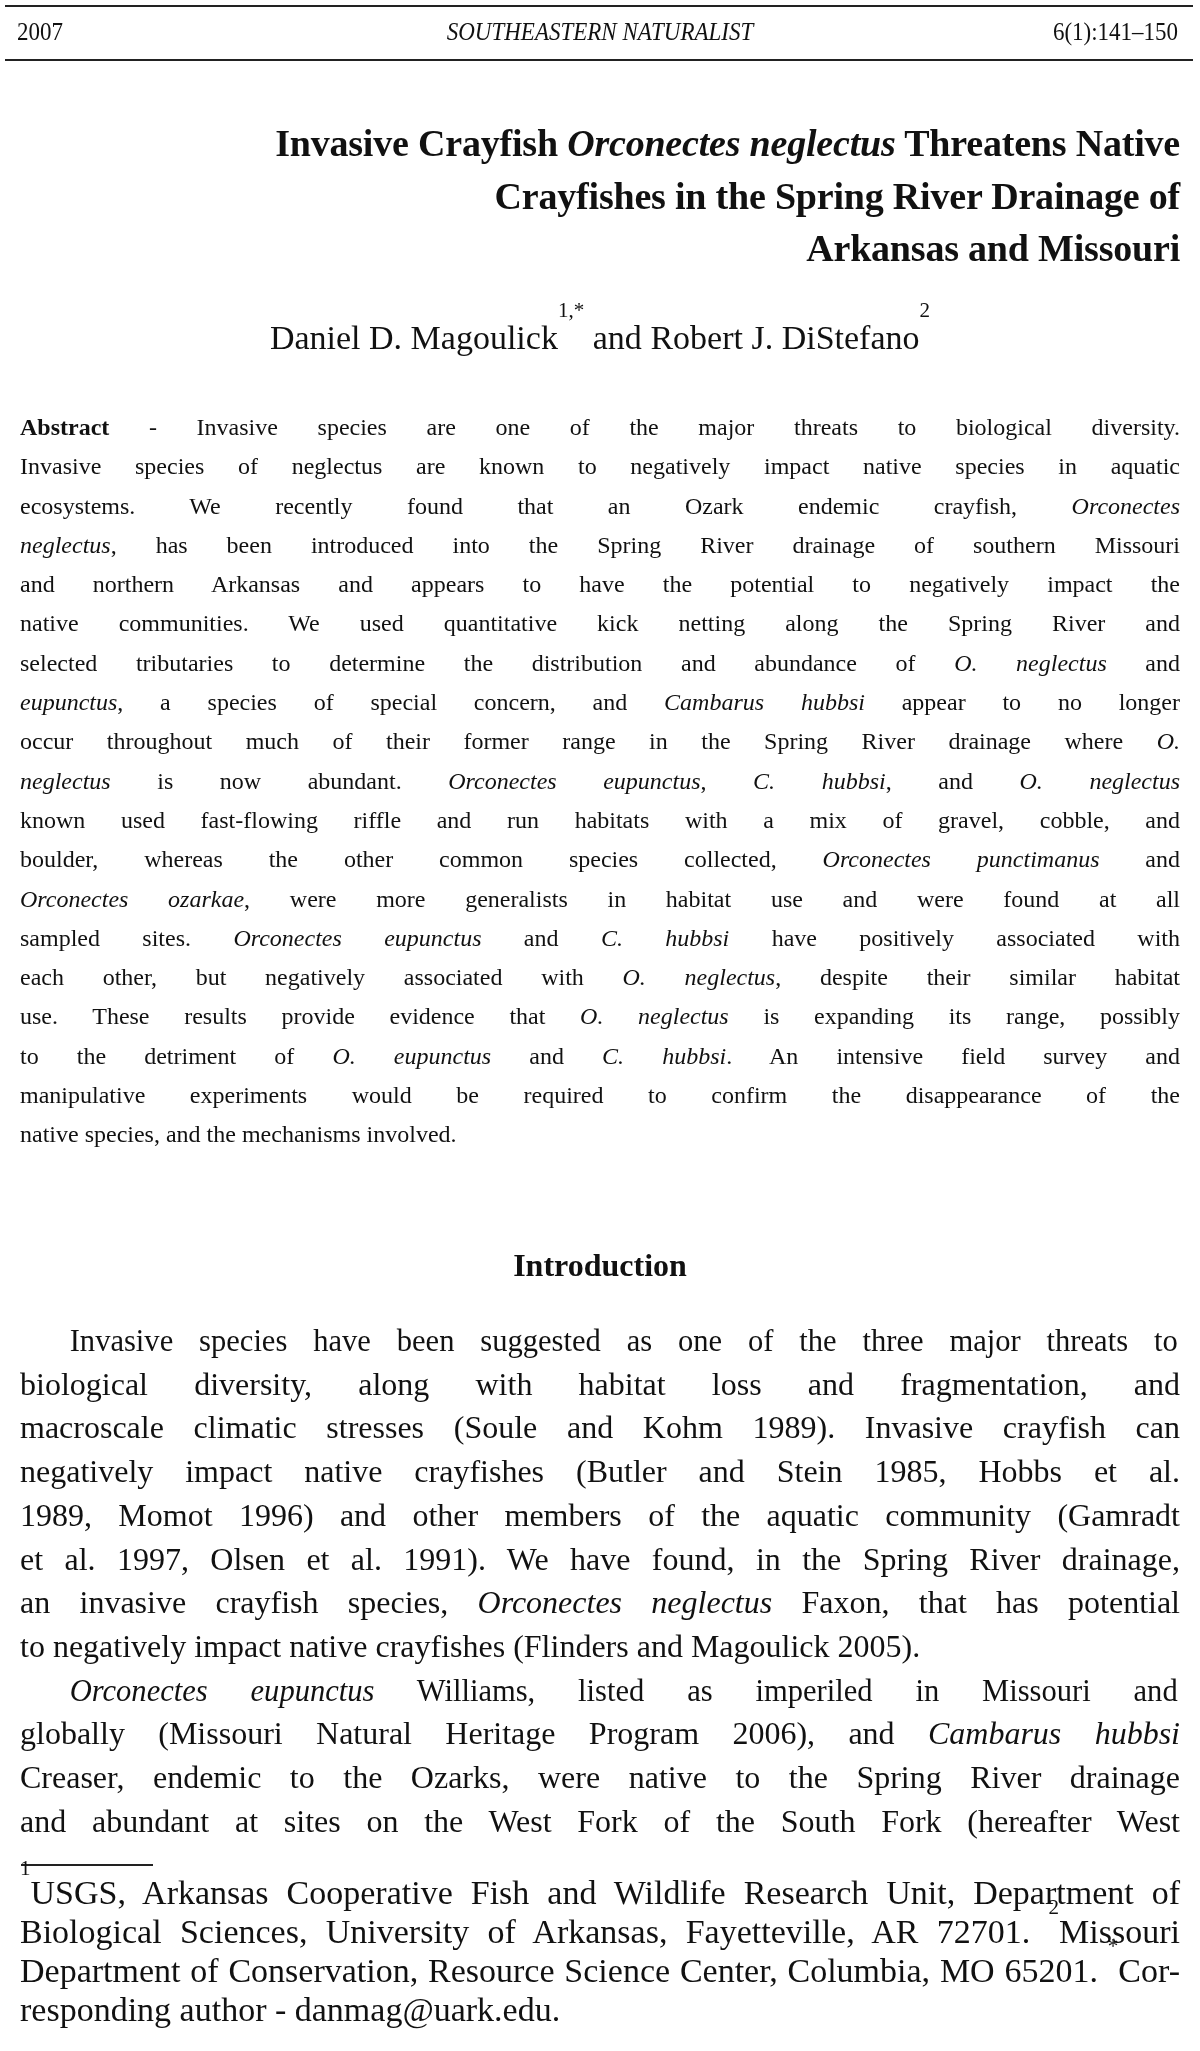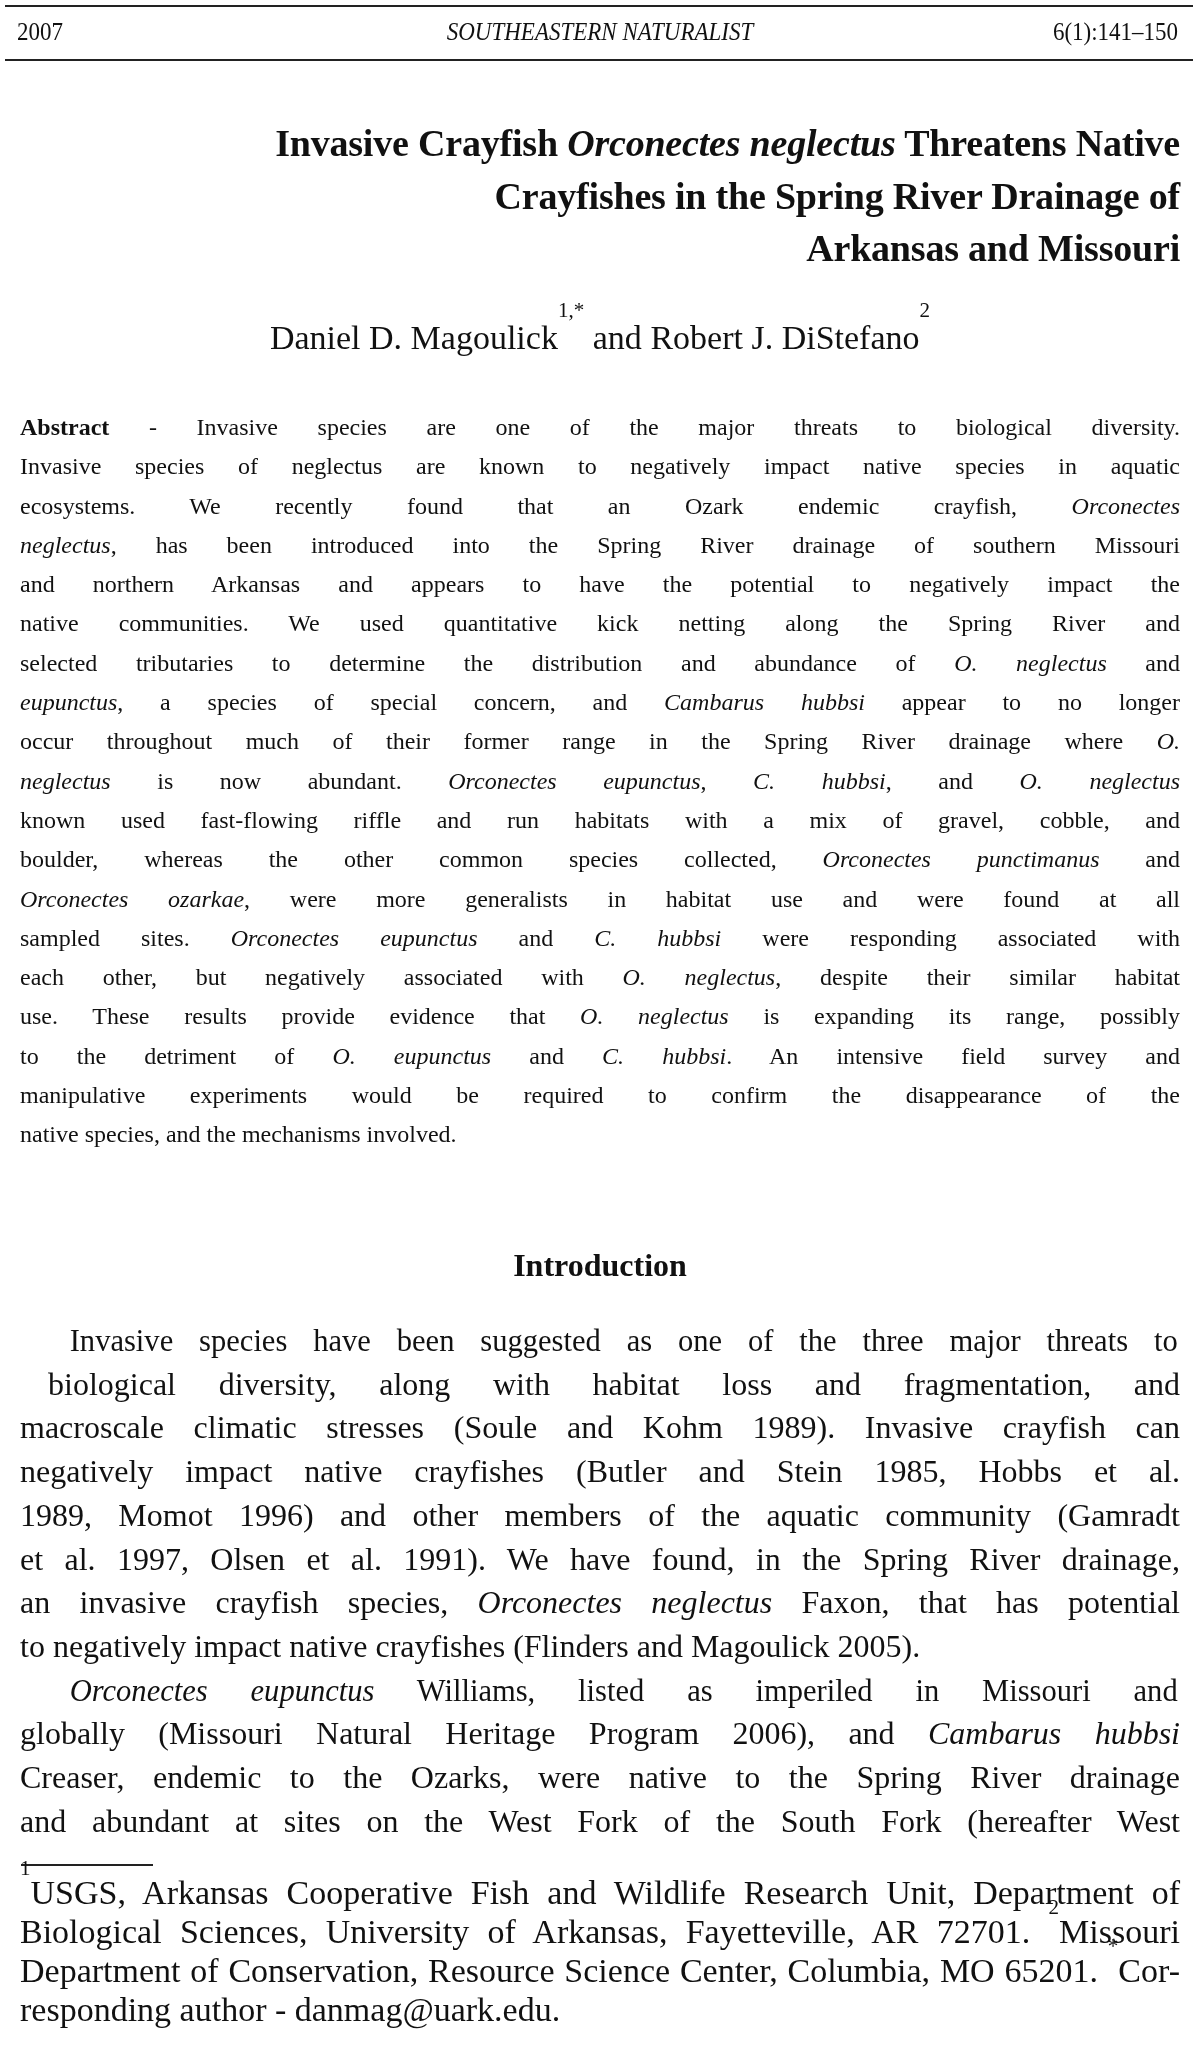--- a/index.html
+++ b/index.html
@@ -61,34 +61,34 @@
     <span class="line" style="white-space: nowrap;"><i>neglectus</i><span>, has been introduced into the Spring River drainage of southern Missouri</span></span>
     <span class="line" style="white-space: nowrap;"><span>and northern Arkansas and appears to have the potential to negatively impact the</span></span>
     <span class="line" style="white-space: nowrap;"><span>native communities. We used quantitative kick netting along the Spring River and</span></span>
     <span class="line" style="white-space: nowrap;"><span>selected tributaries to determine the distribution and abundance of </span><i>O. neglectus</i><span> and</span></span>
     <span class="line" style="white-space: nowrap;"><i>eupunctus</i><span>, a species of special concern, and </span><i>Cambarus hubbsi</i><span> appear to no longer</span></span>
     <span class="line" style="white-space: nowrap;"><span>occur throughout much of their former range in the Spring River drainage where </span><i>O.</i></span>
     <span class="line" style="white-space: nowrap;"><i>neglectus</i><span> is now abundant. </span><i>Orconectes eupunctus</i><span>, </span><i>C. hubbsi</i><span>, and </span><i>O. neglectus</i></span>
     <span class="line" style="white-space: nowrap;"><span>known used fast-flowing riffle and run habitats with a mix of gravel, cobble, and</span></span>
     <span class="line" style="white-space: nowrap;"><span>boulder, whereas the other common species collected, </span><i>Orconectes punctimanus</i><span> and</span></span>
     <span class="line" style="white-space: nowrap;"><i>Orconectes ozarkae</i><span>, were more generalists in habitat use and were found at all</span></span>
-    <span class="line" style="white-space: nowrap;"><span>sampled sites. </span><i>Orconectes eupunctus</i><span> and </span><i>C. hubbsi</i><span> were responding associated with</span></span>
+    <span class="line" style="white-space: nowrap;"><span>sampled sites. </span><i>Orconectes eupunctus</i><span> and </span><i>C. hubbsi</i><span> have positively associated with</span></span>
     <span class="line" style="white-space: nowrap;"><span>each other, but negatively associated with </span><i>O. neglectus</i><span>, despite their similar habitat</span></span>
     <span class="line" style="white-space: nowrap;"><span>use. These results provide evidence that </span><i>O. neglectus</i><span> is expanding its range, possibly</span></span>
     <span class="line" style="white-space: nowrap;"><span>to the detriment of </span><i>O. eupunctus</i><span> and </span><i>C. hubbsi</i><span>. An intensive field survey and</span></span>
     <span class="line" style="white-space: nowrap;"><span>manipulative experiments would be required to confirm the disappearance of the</span></span>
     <span class="line last" style="white-space: nowrap; font-family: Liberation Serif, serif;"><span>native species, and the mechanisms involved.</span></span>
   </div>
 
 <h2 class="heading" style="margin:0;">Introduction</h2>
 
 <div class="intro" id="intro">
     <div>
       <span class="line indent" style="white-space: nowrap; transform: scaleX(0.955172); transform-origin: left center; width: 1160px;"><span>Invasive species have been suggested as one of the three major threats to</span></span>
-      <span class="line" style="white-space: nowrap; margin-left: 28px;"><span>biological diversity, along with habitat loss and fragmentation, and</span></span>
+      <span class="line" style="white-space: nowrap;"><span>biological diversity, along with habitat loss and fragmentation, and</span></span>
       <span class="line" style="white-space: nowrap;"><span>macroscale climatic stresses (Soule and Kohm 1989). Invasive crayfish can</span></span>
       <span class="line" style="white-space: nowrap;"><span>negatively impact native crayfishes (Butler and Stein 1985, Hobbs et al.</span></span>
       <span class="line" style="white-space: nowrap;"><span>1989, Momot 1996) and other members of the aquatic community (Gamradt</span></span>
       <span class="line" style="white-space: nowrap;"><span>et al. 1997, Olsen et al. 1991). We have found, in the Spring River drainage,</span></span>
       <span class="line" style="white-space: nowrap;"><span>an invasive crayfish species, </span><i>Orconectes neglectus</i><span> Faxon, that has potential</span></span>
       <span class="line last" style="white-space: nowrap;"><span>to negatively impact native crayfishes (Flinders and Magoulick 2005).</span></span>
     </div>
     <div>
       <span class="line indent" style="white-space: nowrap; transform: scaleX(0.955172); transform-origin: left center; width: 1160px;"><i>Orconectes eupunctus</i><span> Williams, listed as imperiled in Missouri and</span></span>
       <span class="line" style="white-space: nowrap;"><span>globally (Missouri Natural Heritage Program 2006), and </span><i>Cambarus hubbsi</i></span>

